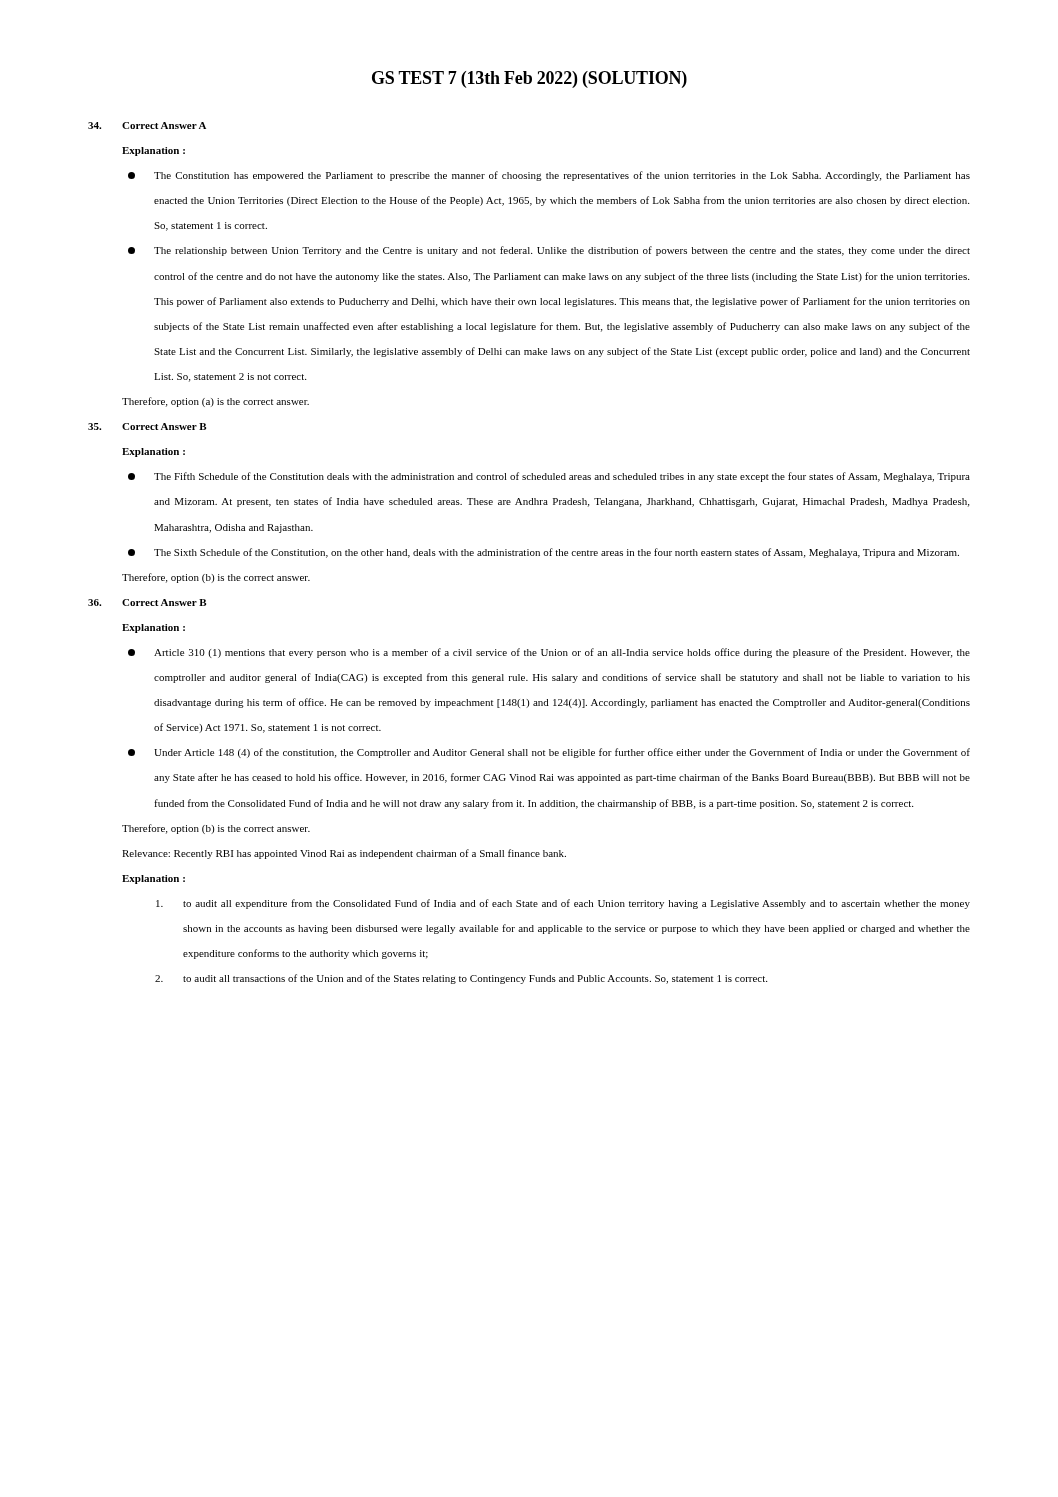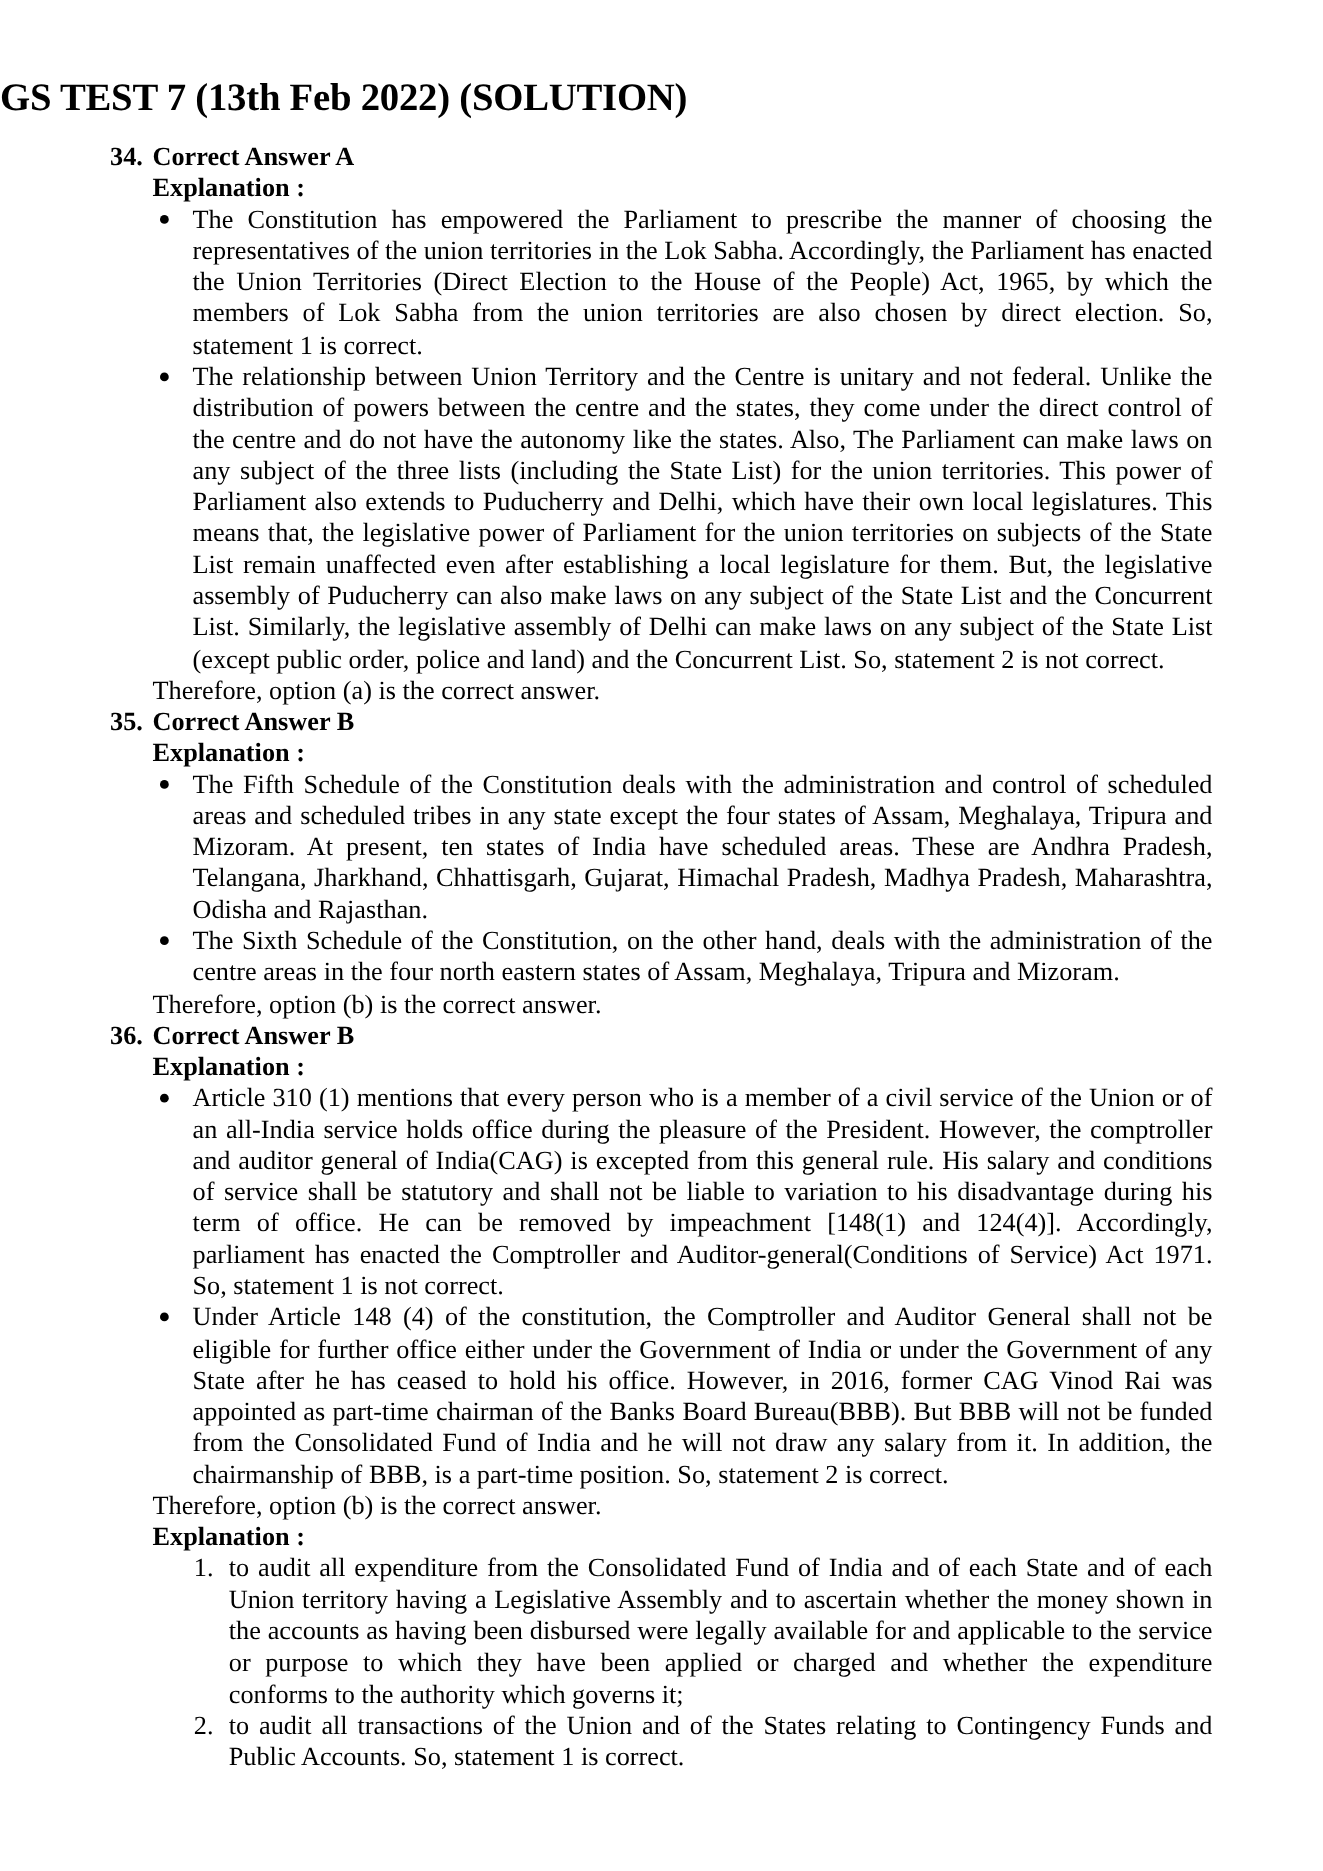--- a/index.html
+++ b/index.html
@@ -4,26 +4,26 @@
   <style>
     html, body { margin: 0; padding: 0; background: #ffffff; }
     body {
       width: 1058px; height: 1497px; position: relative; overflow: hidden;
       font-family: "Liberation Serif", "DejaVu Serif", serif;
       color: #000000;
     }
     .page { position: absolute; left: 0; top: 0; width: 1058px; height: 1497px; }
     .title {
       position: absolute; left: 0; width: 1058px; top: 62px;
-      font-weight: bold; font-size: 31px; line-height: 32px;
+      text-align: center; font-weight: bold; font-size: 18px; line-height: 32px;
       letter-spacing: -0.2px;
     }
     .content {
       position: absolute; left: 88px; top: 113px; width: 882px;
-      font-size: 21px; line-height: 25.1px;
+      font-size: 11px; line-height: 25.1px;
     }
     .q-head { display: flex; font-weight: bold; }
     .q-num { width: 34px; flex: none; }
     .q-label { flex: 1; }
     .explain { font-weight: bold; padding-left: 34px; }
     .bullet { display: flex; padding-left: 34px; }
     .bullet-dot { width: 32px; flex: none; position: relative; }
     .bullet-dot::before {
       content: ""; position: absolute; left: 6px; top: 9px;
       width: 7px; height: 7px; border-radius: 50%; background: #000;
@@ -84,20 +84,21 @@
       <div class="explain">Explanation :</div>
       <div class="bullet">
         <span class="bullet-dot"></span>
         <span class="bullet-text">Article 310 (1) mentions that every person who is a member of a civil service of the Union or of an all-India service holds office during the pleasure of the President. However, the comptroller and auditor general of India(CAG) is excepted from this general rule. His salary and conditions of service shall be statutory and shall not be liable to variation to his disadvantage during his term of office. He can be removed by impeachment [148(1) and 124(4)]. Accordingly, parliament has enacted the Comptroller and Auditor-general(Conditions of Service) Act 1971. So, statement 1 is not correct.</span>
       </div>
       <div class="bullet">
         <span class="bullet-dot"></span>
         <span class="bullet-text">Under Article 148 (4) of the constitution, the Comptroller and Auditor General shall not be eligible for further office either under the Government of India or under the Government of any State after he has ceased to hold his office. However, in 2016, former CAG Vinod Rai was appointed as part-time chairman of the Banks Board Bureau(BBB). But BBB will not be funded from the Consolidated Fund of India and he will not draw any salary from it. In addition, the chairmanship of BBB, is a part-time position. So, statement 2 is correct.</span>
       </div>
       <div class="plain">Therefore, option (b) is the correct answer.</div>
+      <div class="plain">Relevance: Recently RBI has appointed Vinod Rai as independent chairman of a Small finance bank.</div>
     </div>
 
     <div>
       <div class="explain">Explanation :</div>
       <div class="numlist">
         <span class="num-mark">1.</span>
         <span class="num-text">to audit all expenditure from the Consolidated Fund of India and of each State and of each Union territory having a Legislative Assembly and to ascertain whether the money shown in the accounts as having been disbursed were legally available for and applicable to the service or purpose to which they have been applied or charged and whether the expenditure conforms to the authority which governs it;</span>
       </div>
       <div class="numlist">
         <span class="num-mark">2.</span>

